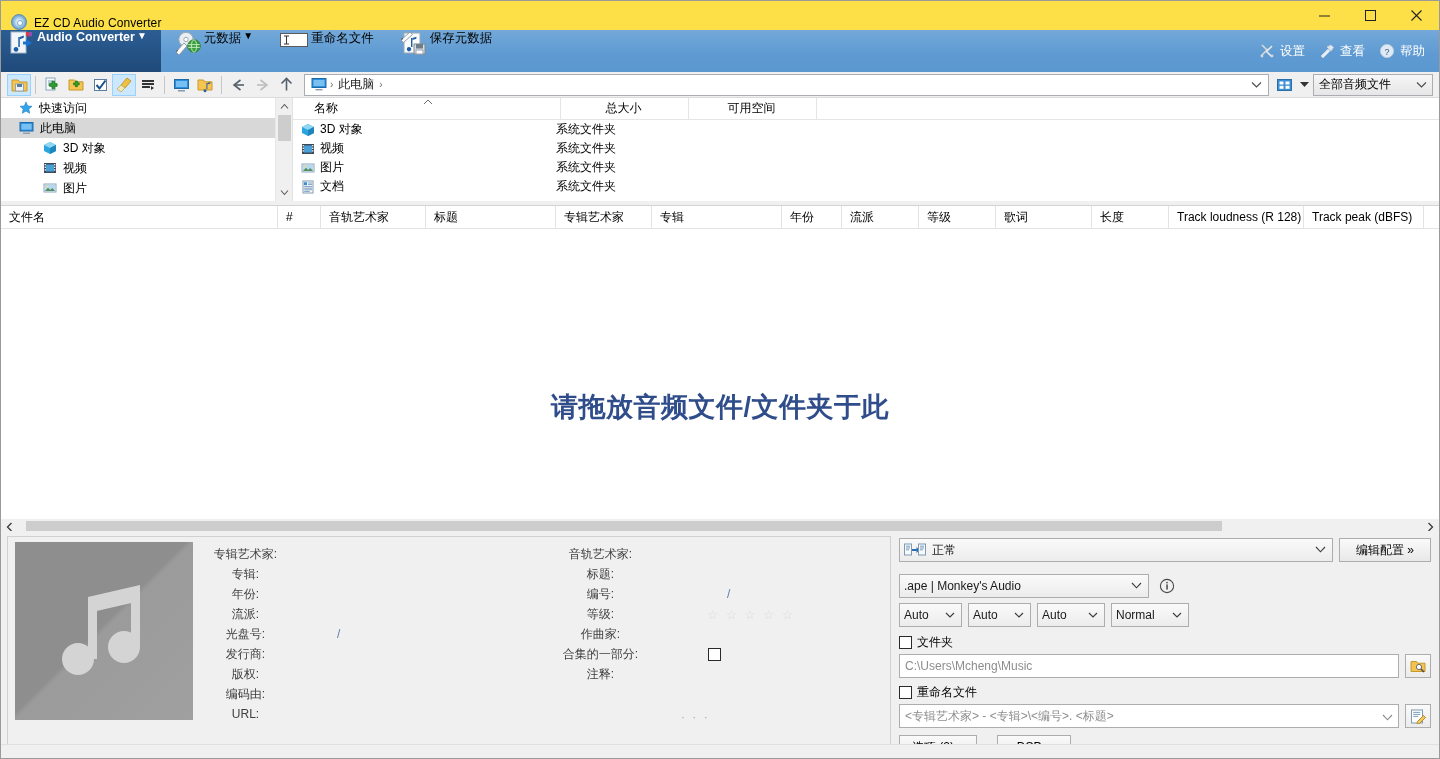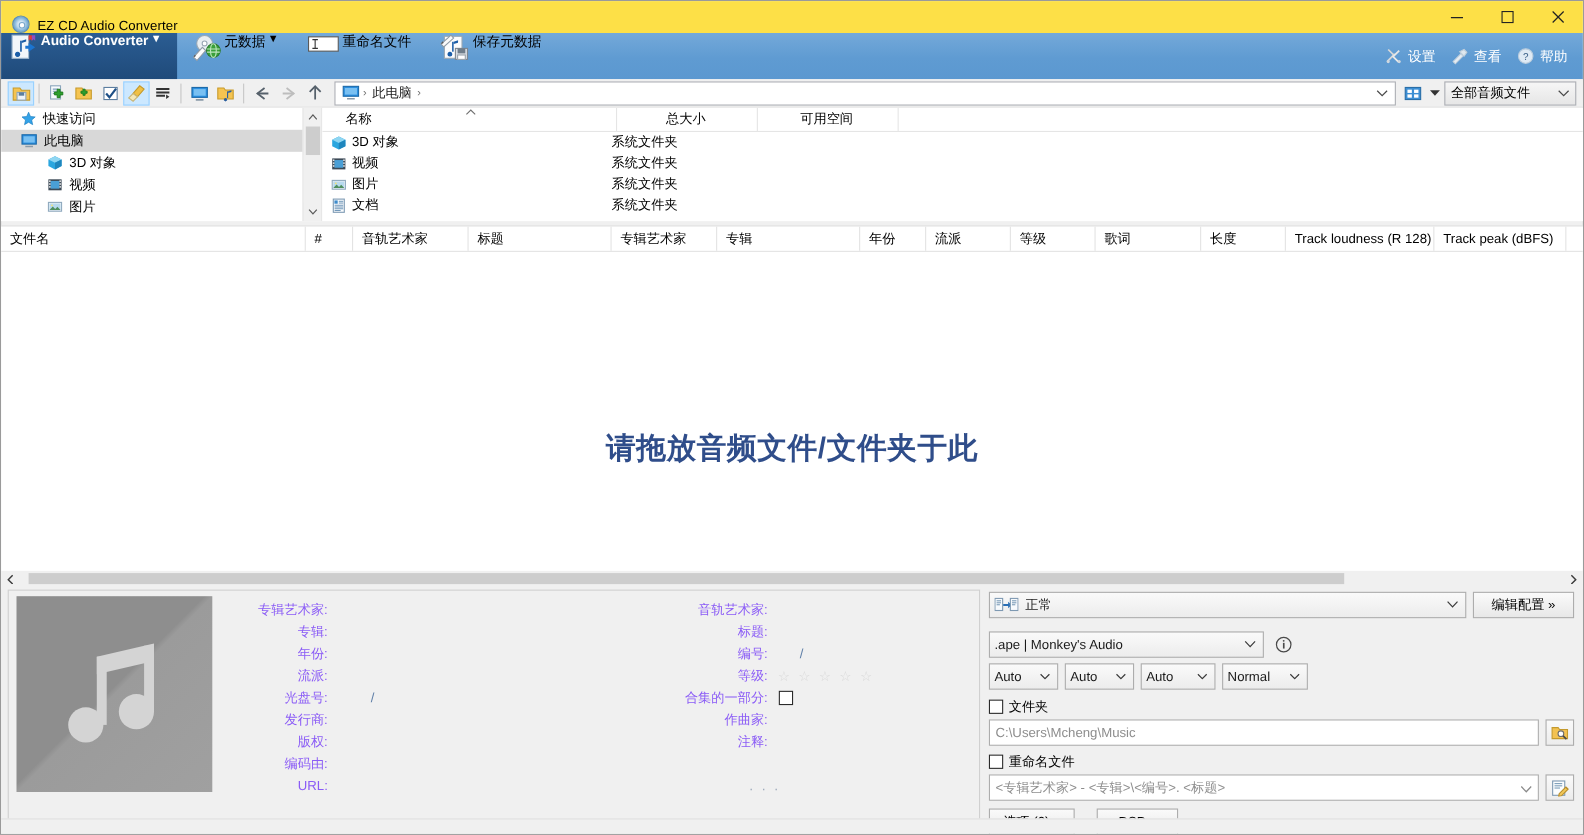--- a/index.html
+++ b/index.html
@@ -188,21 +188,21 @@
   .albumart {
     width: 178px; height: 178px; margin: 5px 0 0 7px; flex: none;
     background: linear-gradient(135deg, #8e8e8e 0%, #8e8e8e 48%, #9b9b9b 50%, #a0a0a0 100%);
     position: relative; overflow: hidden;
   }
   .albumart svg { position: absolute; left: 50%; top: 50%; transform: translate(-50%,-50%); }
 
   .metafields { flex: 1; display: flex; padding-top: 7px; }
   .mcol { display: flex; flex-direction: column; }
   .mrow { height: 20px; display: flex; align-items: center; font-size: 12px; }
-  .mlabel { color: #8b5cf6; text-align: right; padding-right: 5px; white-space: nowrap; }
+  .mlabel { color: #404040; text-align: center; padding-right: 5px; white-space: nowrap; }
   .mval { color: #5f7fa8; padding-left: 4px; white-space: nowrap; font-size: 12px; }
   .stars { color: #d9d9d9; font-size: 12.5px; letter-spacing: 2px; padding-left: 4px; }
   .mcheck {
     width: 13px; height: 13px; background: #fff; border: 1px solid #2a2a2a; margin-left: 5px;
   }
   .dots { color: #9aa7b8; font-size: 12px; letter-spacing: 2px; }
 
   
   .enc {
     flex: 1; padding: 7px 8px 0 8px; display: flex; flex-direction: column; gap: 0;
@@ -769,26 +769,26 @@
           </div>
           <div class="mrow">
             <span class="mlabel" style="width:200px;">编号:</span>
             <span class="mval" style="padding-left:24px;">/</span>
           </div>
           <div class="mrow">
             <span class="mlabel" style="width:200px;">等级:</span>
             <span class="stars">☆ ☆ ☆ ☆ ☆</span>
           </div>
           <div class="mrow">
+            <span class="mlabel" style="width:200px;">作曲家:</span>
+            <span class="mval"></span>
+          </div>
+          <div class="mrow">
             <span class="mlabel" style="width:200px;">合集的一部分:</span>
             <span class="mcheck"></span>
-          </div>
-          <div class="mrow">
-            <span class="mlabel" style="width:200px;">作曲家:</span>
-            <span class="mval"></span>
           </div>
           <div class="mrow">
             <span class="mlabel" style="width:200px;">注释:</span>
             <span class="mval"></span>
           </div>
           <div class="mrow" style="height:40px; align-items:flex-end;">
             <span class="dots" style="margin-left:178px;">· · ·</span>
           </div>
         </div>
       </div>

